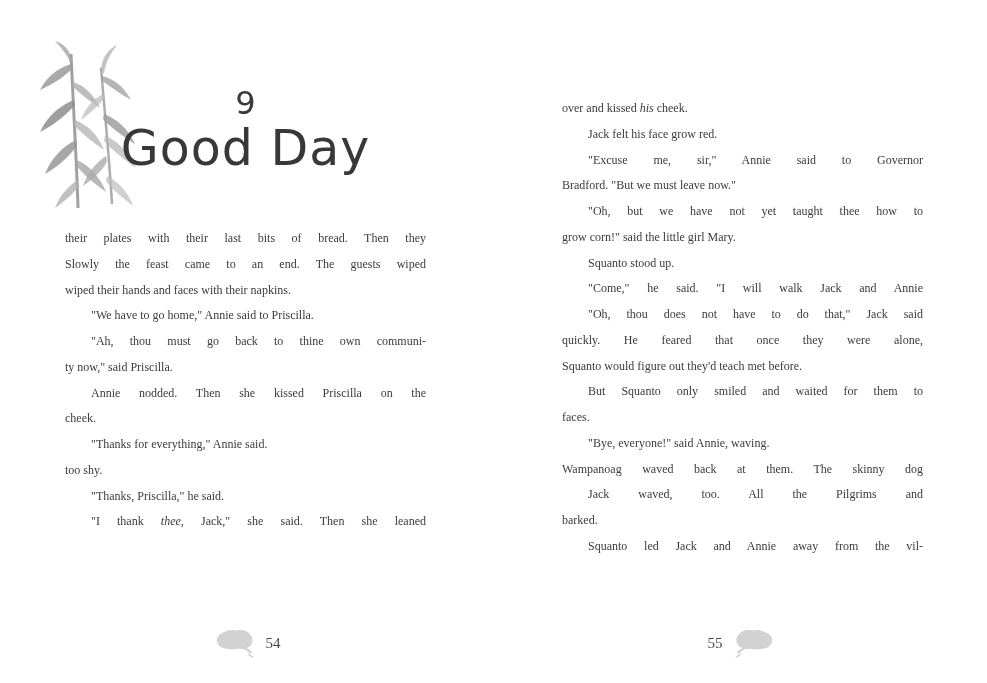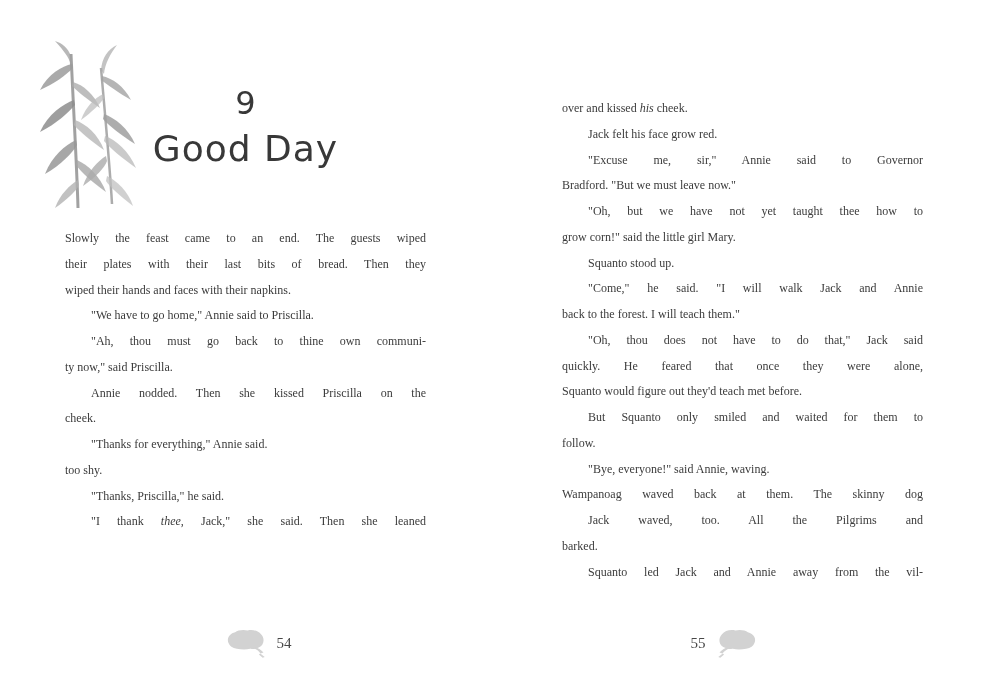--- a/index.html
+++ b/index.html
@@ -9,34 +9,34 @@
     font-family:"Liberation Serif","DejaVu Serif",serif;
     color:var(--text,#3b3b3b);
   }
   .page { position:absolute; top:0; height:100%; }
   .corn-art { position:absolute; left:28px; top:40px; width:138px; height:172px; }
   .chapter-head {
     position:absolute; left:65px; top:83px; width:361px; text-align:center;
     font-family:"DejaVu Sans","Liberation Sans",sans-serif; color:var(--heading,#383838);
   }
   .chapter-number { font-size:32px; line-height:40px; }
-  .chapter-title  { font-size:36px; line-height:52px; letter-spacing:1px; }
+  .chapter-title  { font-size:49px; line-height:52px; letter-spacing:1px; }
   .body-text { position:absolute; font-size:12px; line-height:25.75px; }
   #left-text  { left:65px;  top:226px; width:361px; }
   #right-text { left:562px; top:96px;  width:361px; }
   .line { height:25.75px; text-align:justify; text-align-last:left; overflow:visible; white-space:normal; }
   .line.j { text-align-last:justify; }
   .line.ind { text-indent:26px; }
   .line i { font-style:italic; }
   .footer {
     position:absolute; top:627px; height:32px;
     display:flex; align-items:center; justify-content:center; gap:7px;
     font-size:15px; color:#474747;
   }
-  #left-footer  { left:76px;  width:361px;text-align:right; }
+  #left-footer  { left:65px;  width:361px;text-align:right; }
   #right-footer { left:562px; width:361px; }
   .turkey { width:48px; height:30px; }
   .turkey.flip { transform:scaleX(-1); }
 </style>
 </head>
 <body>
 
 <div class="spread" style="--bg: #ffffff; --text: #3b3b3b; --heading: #383838;">
 
   <div class="page" style="left:0; width:493px;">
@@ -60,22 +60,22 @@
       <path d="M78,116 C70,121 60,131 55,146 C68,137 77,127 79,121 Z" fill="#ababab" opacity="0.8"></path>
       <path d="M79,136 C89,141 100,151 105,166 C92,156 82,147 78,141 Z" fill="#c0c0c0" opacity="0.75"></path>
     </svg>
 
     <div class="chapter-head">
       <div class="chapter-number">9</div>
       <div class="chapter-title">Good Day</div>
     </div>
 
     <div class="body-text" id="left-text">
+        <div class="line j">their plates with their last bits of bread. Then they</div>
         <div class="line j">Slowly the feast came to an end. The guests wiped</div>
-        <div class="line j">their plates with their last bits of bread. Then they</div>
         <div class="line">wiped their hands and faces with their napkins.</div>
         <div class="line ind">"We have to go home," Annie said to Priscilla.</div>
         <div class="line j ind">"Ah, thou must go back to thine own communi-</div>
         <div class="line">ty now," said Priscilla.</div>
         <div class="line j ind">Annie nodded. Then she kissed Priscilla on the</div>
         <div class="line">cheek.</div>
         <div class="line ind">"Thanks for everything," Annie said.</div>
         <div class="line">too shy.</div>
         <div class="line ind">"Thanks, Priscilla," he said.</div>
         <div class="line j ind">"I thank <i>thee</i>, Jack," she said. Then she leaned</div>
@@ -95,34 +95,33 @@
 
     <div class="body-text" id="right-text" style="left:69px;">
         <div class="line">over and kissed <i>his</i> cheek.</div>
         <div class="line ind">Jack felt his face grow red.</div>
         <div class="line j ind">"Excuse me, sir," Annie said to Governor</div>
         <div class="line">Bradford. "But we must leave now."</div>
         <div class="line j ind">"Oh, but we have not yet taught thee how to</div>
         <div class="line">grow corn!" said the little girl Mary.</div>
         <div class="line ind">Squanto stood up.</div>
         <div class="line j ind">"Come," he said. "I will walk Jack and Annie</div>
-        <div class="line">back to the forest. I will teach them."</div>
         <div class="line j ind">"Oh, thou does not have to do that," Jack said</div>
         <div class="line j">quickly. He feared that once they were alone,</div>
         <div class="line">Squanto would figure out they'd teach met before.</div>
         <div class="line j ind">But Squanto only smiled and waited for them to</div>
-        <div class="line">follow.</div>
+        <div class="line">faces.</div>
         <div class="line ind">"Bye, everyone!" said Annie, waving.</div>
         <div class="line j">Wampanoag waved back at them. The skinny dog</div>
         <div class="line j ind">Jack waved, too. All the Pilgrims and</div>
         <div class="line">barked.</div>
         <div class="line j ind">Squanto led Jack and Annie away from the vil-</div>
       </div>
 
-    <div class="footer" id="right-footer" style="left:52px;">
+    <div class="footer" id="right-footer" style="left:69px;">
       <span>55</span>
       <svg class="turkey flip" viewBox="0 0 52 36" xmlns="http://www.w3.org/2000/svg" aria-hidden="true">
         <path d="M5.5,19 C2,13 6,6.5 13,5 C16,2.5 23,1.5 28,3 C34,1.5 41,3.5 44,7.5 C47.5,11 48,16 45.5,20 C43,23.5 37,25.5 31,25 C24,26.5 13,25.5 8.5,22.5 C7,21.5 6,20.5 5.5,19 Z" fill="#d2d2d2"></path>
         <path d="M36,23 C40,23.5 44.5,26 47,29.5 L43.5,30.5 C41,27.5 38.5,25.5 35,24.5 Z" fill="#d2d2d2"></path>
         <path d="M43,30.5 L48.5,34.8 L46,35.6 L41.5,31.8 Z" fill="#d2d2d2"></path>
       </svg>
     </div>
   </div>
 
 </div>

